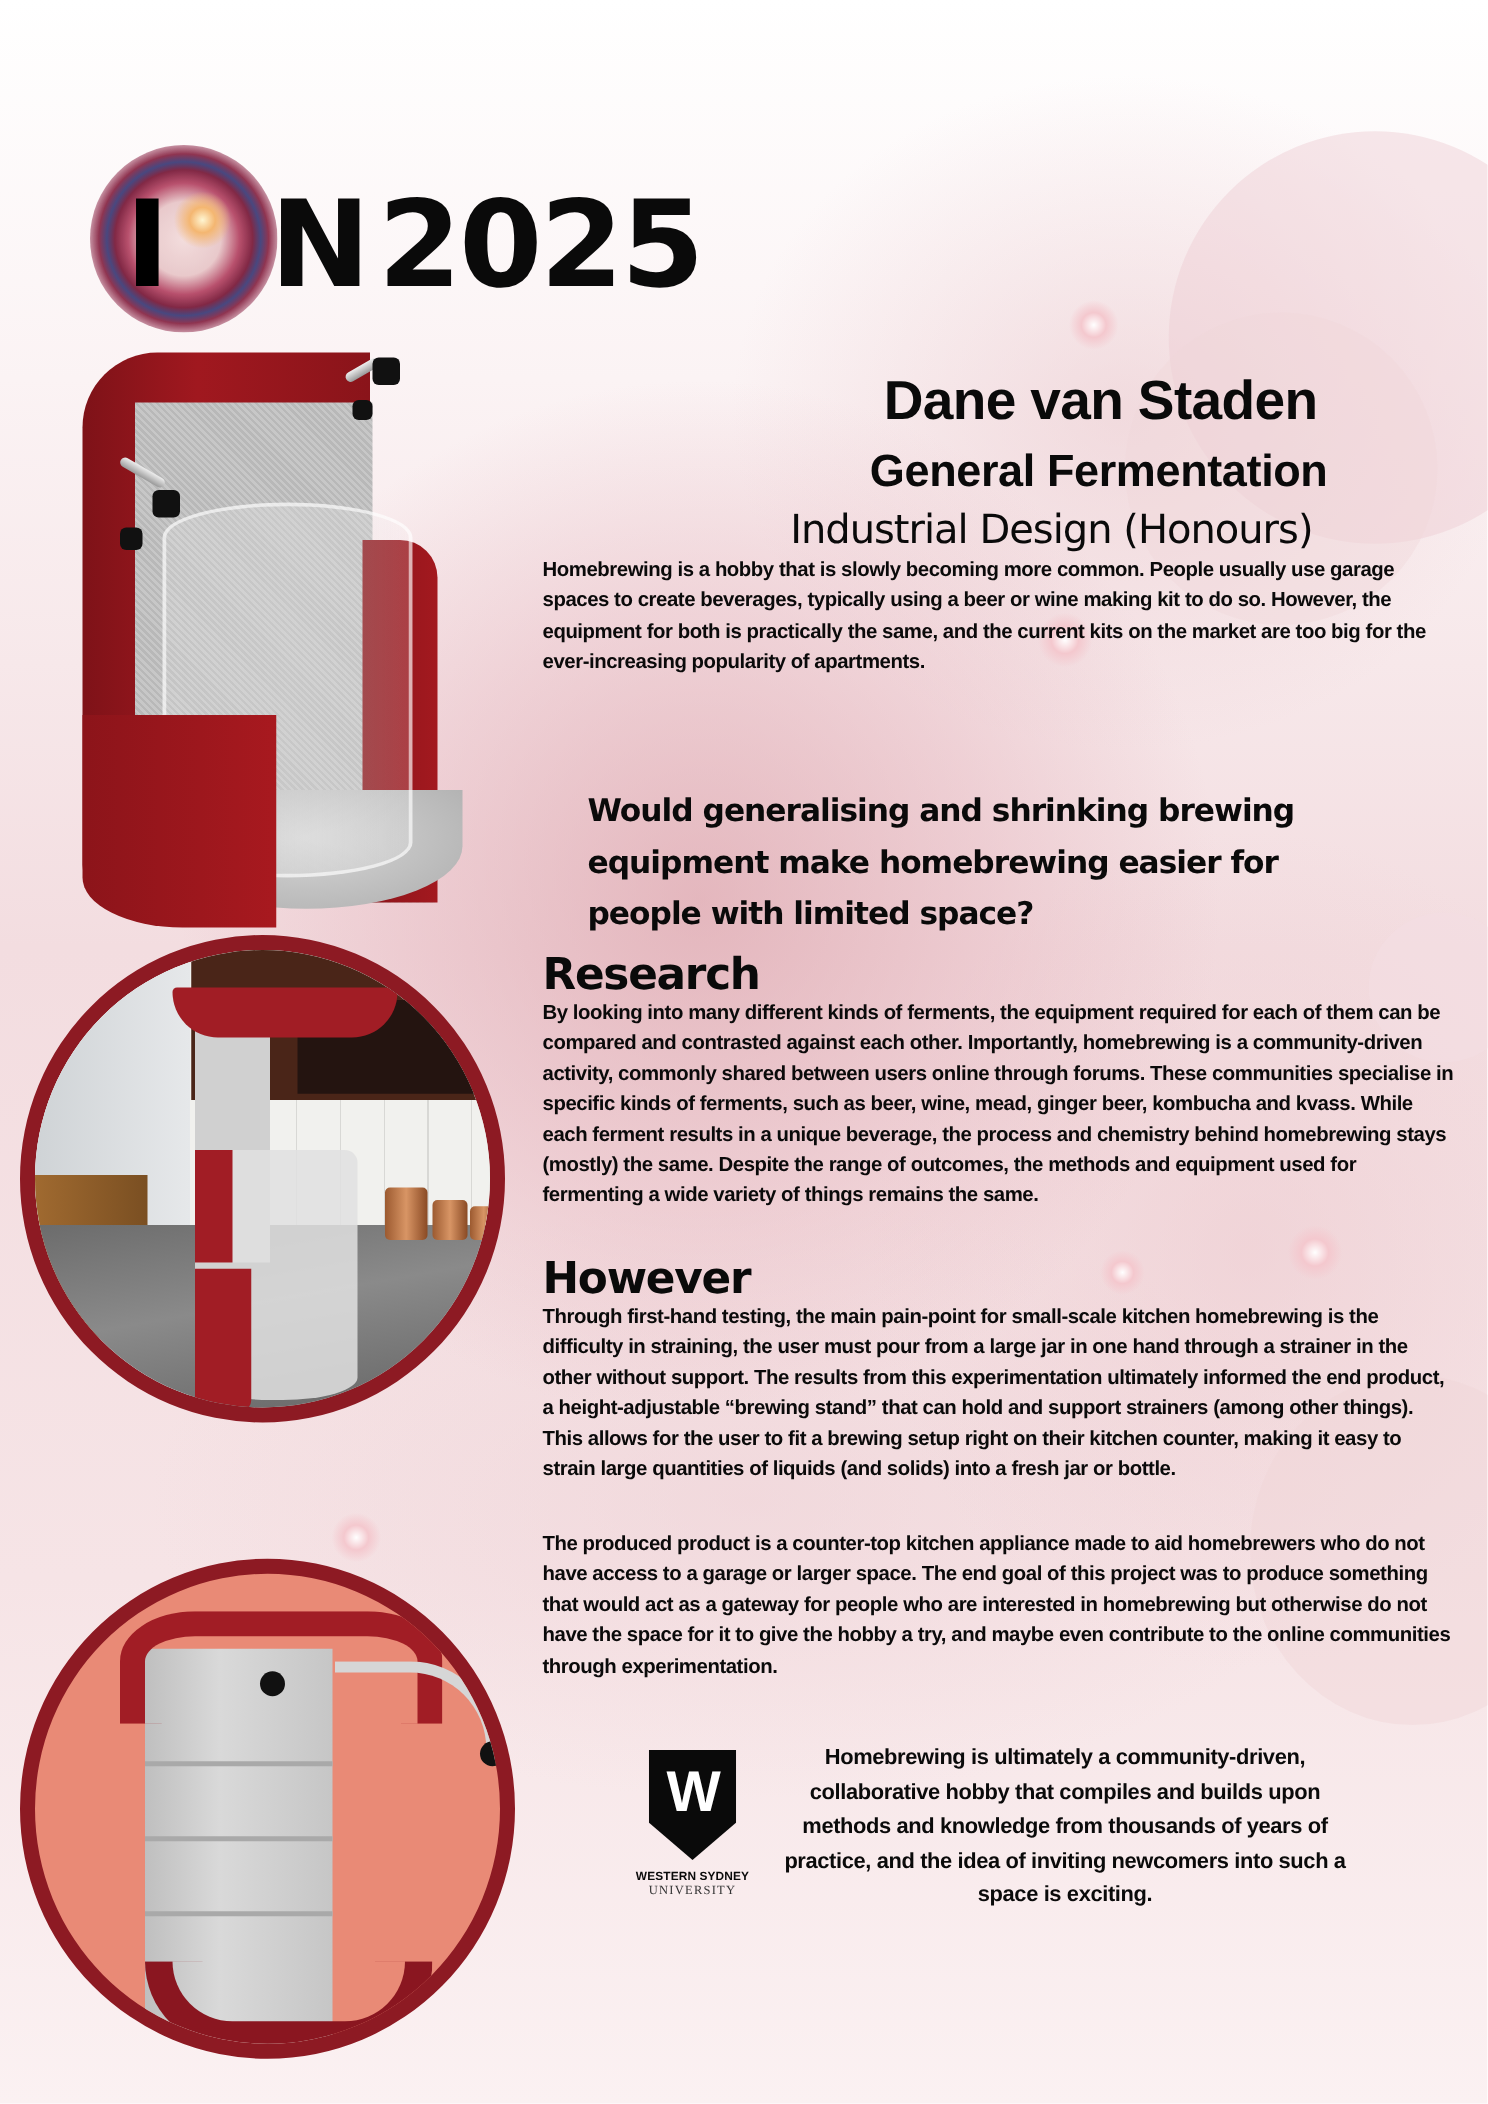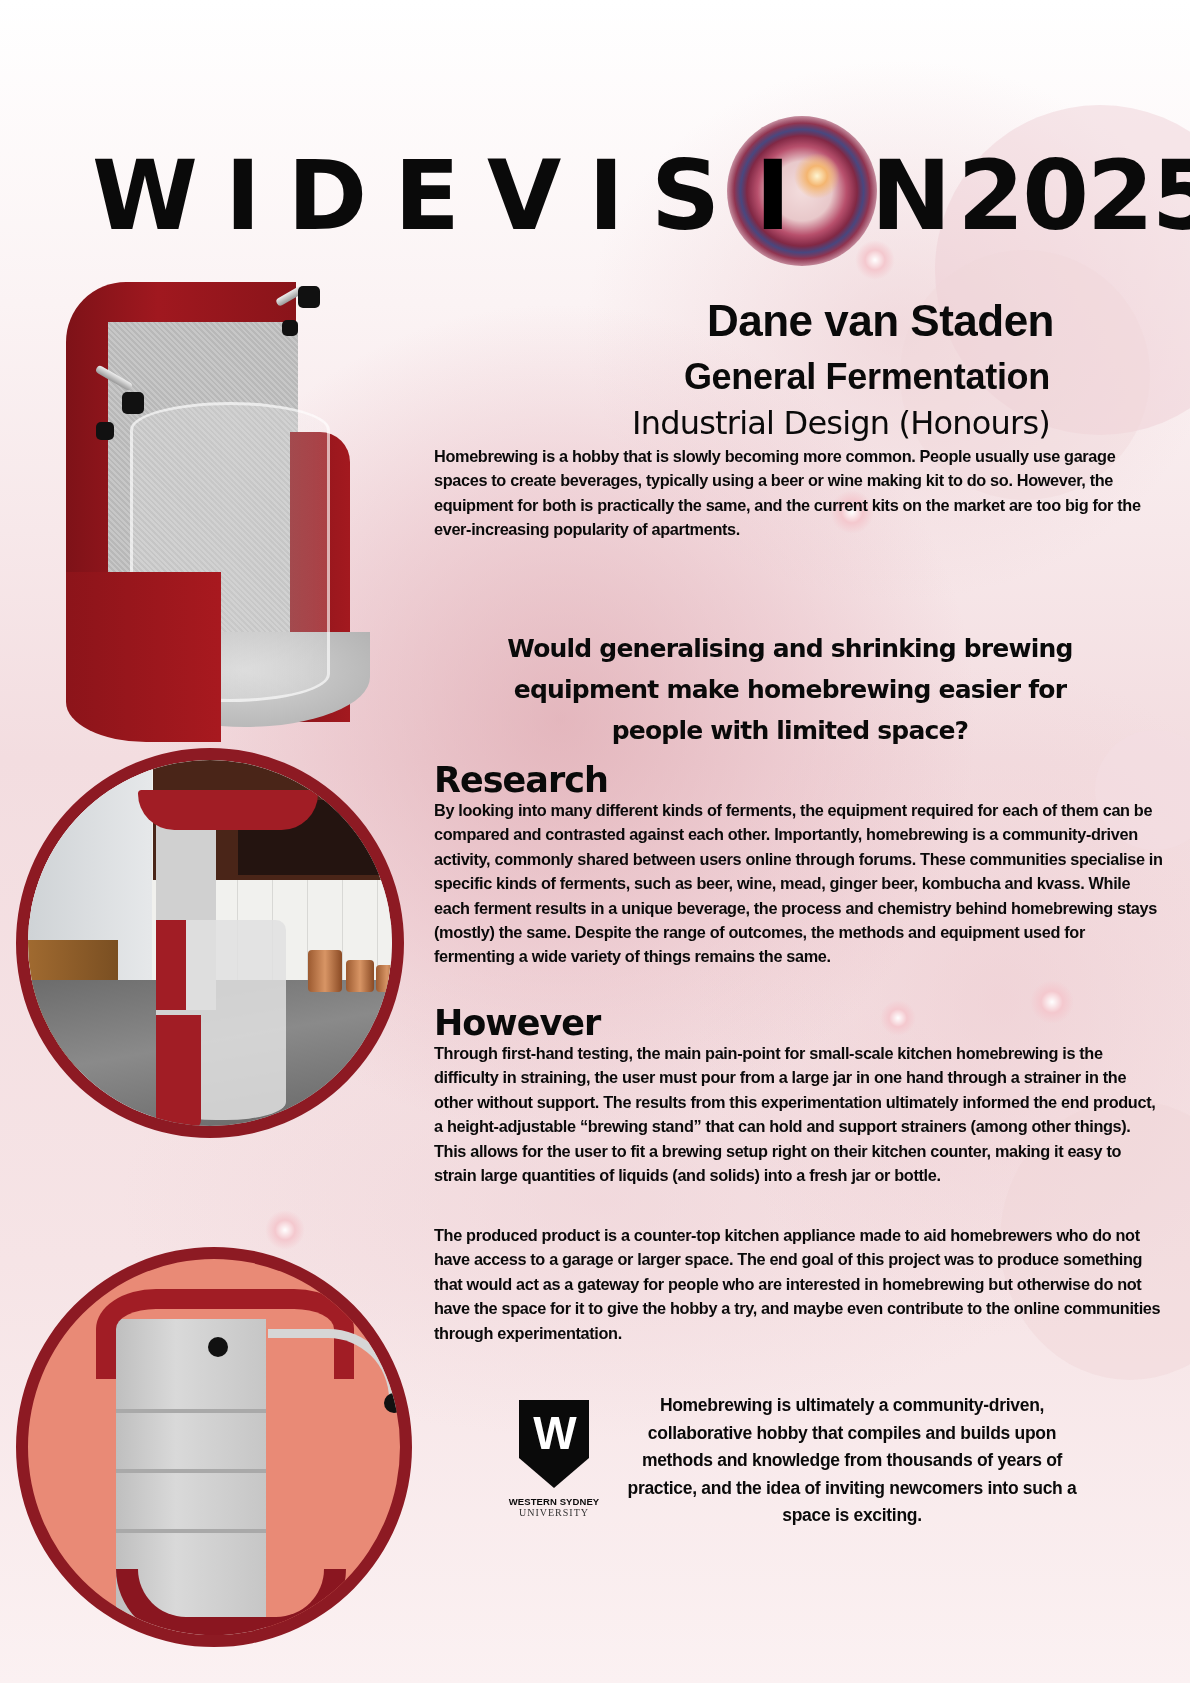--- a/index.html
+++ b/index.html
@@ -50,42 +50,42 @@
     opacity: 0.95;
   }
   .orb-I {
     position: absolute; left: 8px; top: 0; font-size: 96px; color: #000; z-index: 2;
   }
   .title .after-orb { margin-left: 4px; }
 
   
   .author { position: absolute; right: 136px; text-align: right; }
   .author-name { top: 296px; font-size: 44px; font-weight: bold; letter-spacing: -0.5px; }
-  .project-title { top: 356px; font-size: 36px; font-weight: bold; right: 140px; letter-spacing: -0.3px; }
+  .project-title { top: 356px; font-size: 36px; font-weight: bold; right: 128px; letter-spacing: -0.3px; }
   .degree { top: 404px; font-size: 32px; font-weight: normal; right: 140px; font-family: "DejaVu Sans", sans-serif; letter-spacing: -0.8px; }
 
   
   .section { position: absolute; left: 434px; width: 730px; }
   .section h2 {
     font-family: "DejaVu Sans", sans-serif; font-weight: bold;
     font-size: 35px; letter-spacing: -1px; line-height: 40px;
   }
   .section p {
     font-family: "Liberation Sans", sans-serif; font-weight: bold;
     font-size: 16.3px; line-height: 24.4px; letter-spacing: -0.35px;
     margin-top: -2px;
   }
   .abstract { top: 446px; }
   .research { top: 760px; }
   .findings { top: 1003px; }
   .conclusions { top: 1225px; }
 
   .question {
     position: absolute; left: 470px; width: 640px; top: 628px;
-    text-align: center; font-family: "DejaVu Sans", sans-serif; font-weight: bold;
+    font-family: "DejaVu Sans", sans-serif; font-weight: bold;
     font-size: 25px; line-height: 41px; letter-spacing: -0.8px;
   }
 
   .closing {
     position: absolute; left: 612px; width: 480px; top: 1392px;
     text-align: center; font-family: "Liberation Sans", sans-serif; font-weight: bold;
     font-size: 17.5px; line-height: 27.5px; letter-spacing: -0.3px;
   }
 
   
@@ -185,21 +185,20 @@
 <div class="bubble b2"></div>
 <div class="bubble b3"></div>
 <div class="bubble b4"></div>
 <div class="glow g1"></div>
 <div class="glow g2"></div>
 <div class="glow g3"></div>
 <div class="glow g4"></div>
 <div class="glow g5"></div>
 
 <div class="title">
-  <span class="spaced">WIDEVIS</span>
   <span class="orb-wrap">
     <span class="orb"></span>
     <span class="orb-I">I</span>
   </span>
   <span class="after-orb">N</span>
   <span class="year">2025</span>
 </div>
 
 <div class="author author-name">Dane van Staden</div>
 <div class="author project-title">General Fermentation</div>

